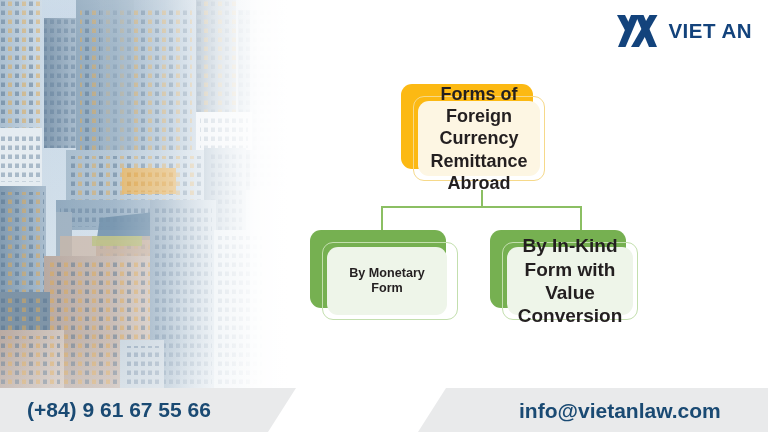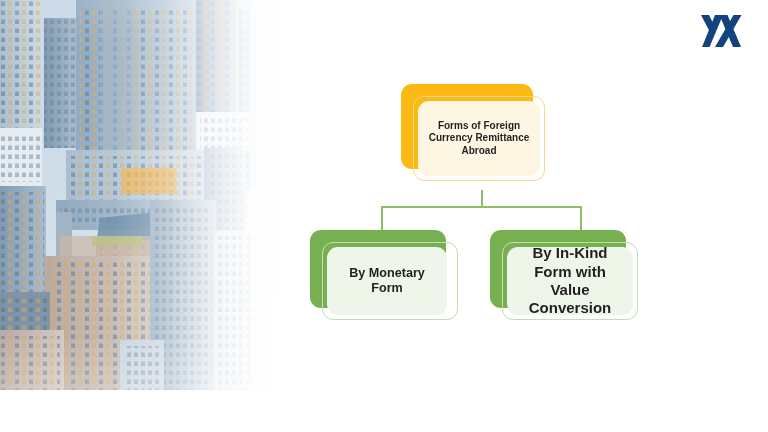--- a/index.html
+++ b/index.html
@@ -64,33 +64,33 @@
   .card-label{
     font-weight:bold;color:#231f20;
     line-height:1.23;
     padding:0 6px;
   }
 
   
   #node-top .shadow{width:132px;height:85px;background:#fcb913;}
   #node-top .card-outline{width:132px;height:85px;left:12px;top:12px;border:1.2px solid #f6d98a;}
   #node-top .card{width:122px;height:75px;left:17px;top:17px;background:#fdf6e3;}
-  #node-top .card-label{font-size:10px;}
+  #node-top .card-label{font-size:18px;}
 
   
   #node-left .shadow{width:136px;height:78px;background:#76b051;}
   #node-left .card-outline{width:136px;height:78px;left:12px;top:12px;border:1.2px solid #c3dfae;}
   #node-left .card{width:120px;height:68px;left:17px;top:17px;background:#eef5e9;}
   #node-left .card-label{font-size:12.6px;}
 
   
   #node-right .shadow{width:136px;height:78px;background:#76b051;}
   #node-right .card-outline{width:136px;height:78px;left:12px;top:12px;border:1.2px solid #c3dfae;}
   #node-right .card{width:126px;height:68px;left:17px;top:17px;background:#eef5e9;}
-  #node-right .card-label{font-size:15px;}
+  #node-right .card-label{font-size:19px;}
 
   
   .footer{position:absolute;left:0;bottom:0;width:768px;height:44px;}
   .footer svg{display:block;}
   .footer-text{
     position:absolute;font-weight:bold;color:#1a4a73;font-size:21px;white-space:nowrap;
   }
   #phone-text{left:27px;top:10px;}
   #email-text{left:519px;top:11px;}
 </style>
@@ -209,20 +209,21 @@
       <svg viewBox="0 0 44 42" aria-hidden="true">
         <g fill="#13437c">
           <path d="M2 6 H10 L16.5 19 L13 27 Z"></path>
           <path d="M16 6 H24 L10.5 38 H3 Z"></path>
           <path d="M20.5 6 H28.5 L42 38 H34 Z"></path>
           <path d="M34.5 6 H42.5 L24 38 H16 Z"></path>
         </g>
       </svg>
     </span>
     <span class="logo-text">
+      <div>VIET AN</div>
     </span>
   </div>
 
   <div class="diagram">
 
     <div class="conn" style="left:481px;top:190px;width:2px;height:17px;"></div>
     <div class="conn" style="left:381px;top:206px;width:201px;height:2px;"></div>
     <div class="conn" style="left:381px;top:206px;width:2px;height:24px;"></div>
     <div class="conn" style="left:580px;top:206px;width:2px;height:24px;"></div>
 
@@ -244,14 +245,23 @@
 
     <div class="node" id="node-right" style="left:490px;top:230px;width:154px;height:97px;">
       <div class="shadow"></div>
       <div class="card-outline"></div>
       <div class="card">
         <span class="card-label">By In-Kind Form with Value Conversion</span>
       </div>
     </div>
   </div>
 
+  <div class="footer">
+    <svg viewBox="0 0 768 44" width="768" height="44" aria-hidden="true">
+      <rect x="0" y="0" width="768" height="44" fill="#ffffff"></rect>
+      <path d="M0 0 L296 0 L268 44 L0 44 Z" fill="#e9eaeb"></path>
+      <path d="M446 0 L768 0 L768 44 L418 44 Z" fill="#e9eaeb"></path>
+    </svg>
+    <span class="footer-text" id="phone-text">(+84) 9 61 67 55 66</span>
+    <span class="footer-text" id="email-text">info@vietanlaw.com</span>
+  </div>
 
 </div>
 
 </body></html>

